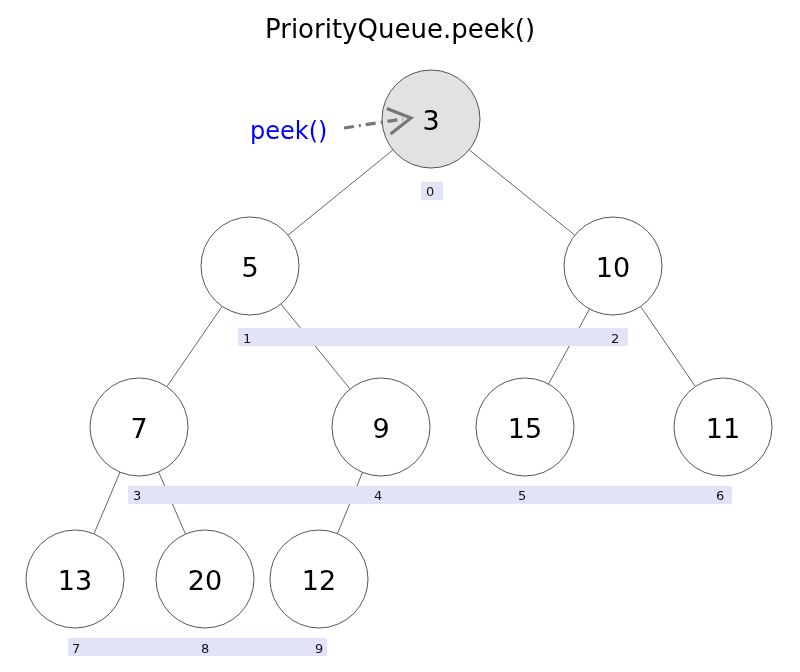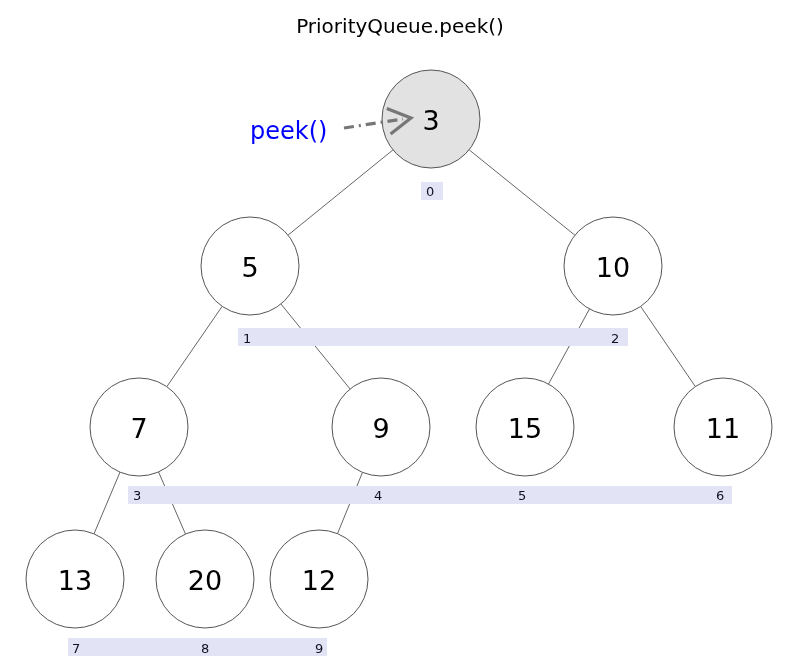--- a/index.html
+++ b/index.html
@@ -15,21 +15,21 @@
     background: #ffffff;
     overflow: hidden;
     font-family: "DejaVu Sans", sans-serif;
   }
   #title {
     position: absolute;
     left: 0;
     top: 14px;
     width: 800px;
     text-align: center;
-    font-size: 20px;
+    font-size: 26px;
     color: #000000;
     letter-spacing: 0px;
   }
   svg#tree-svg {
     position: absolute;
     left: 0;
     top: 0;
     width: 800px;
     height: 672px;
   }

